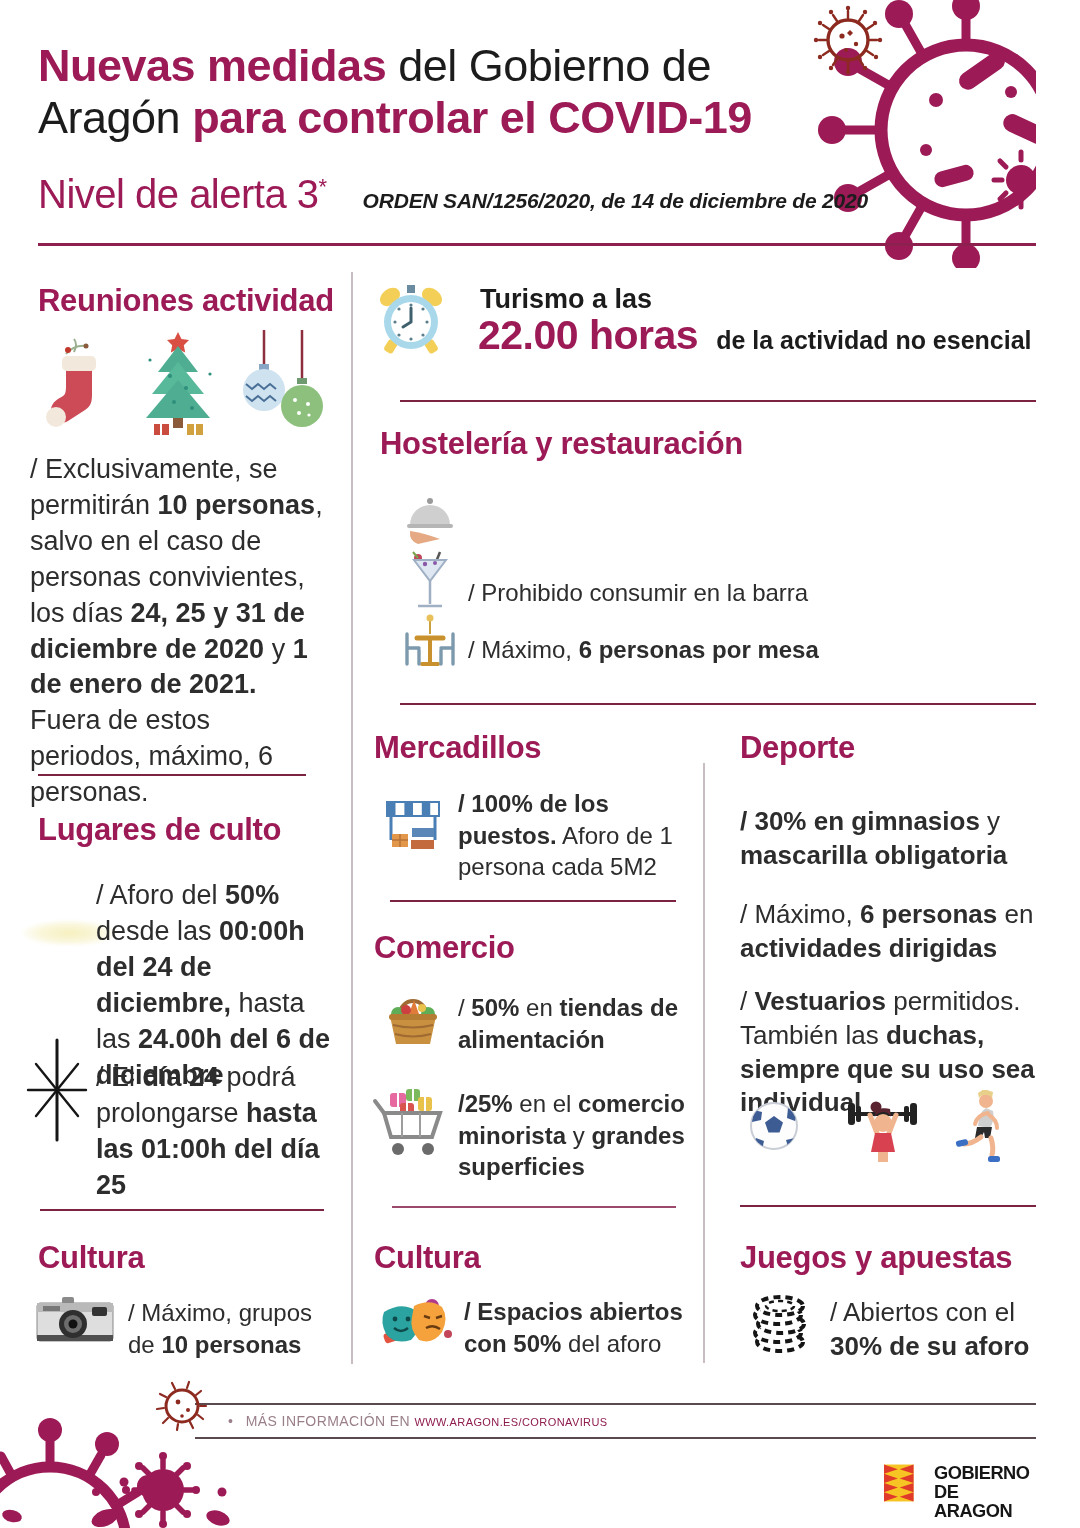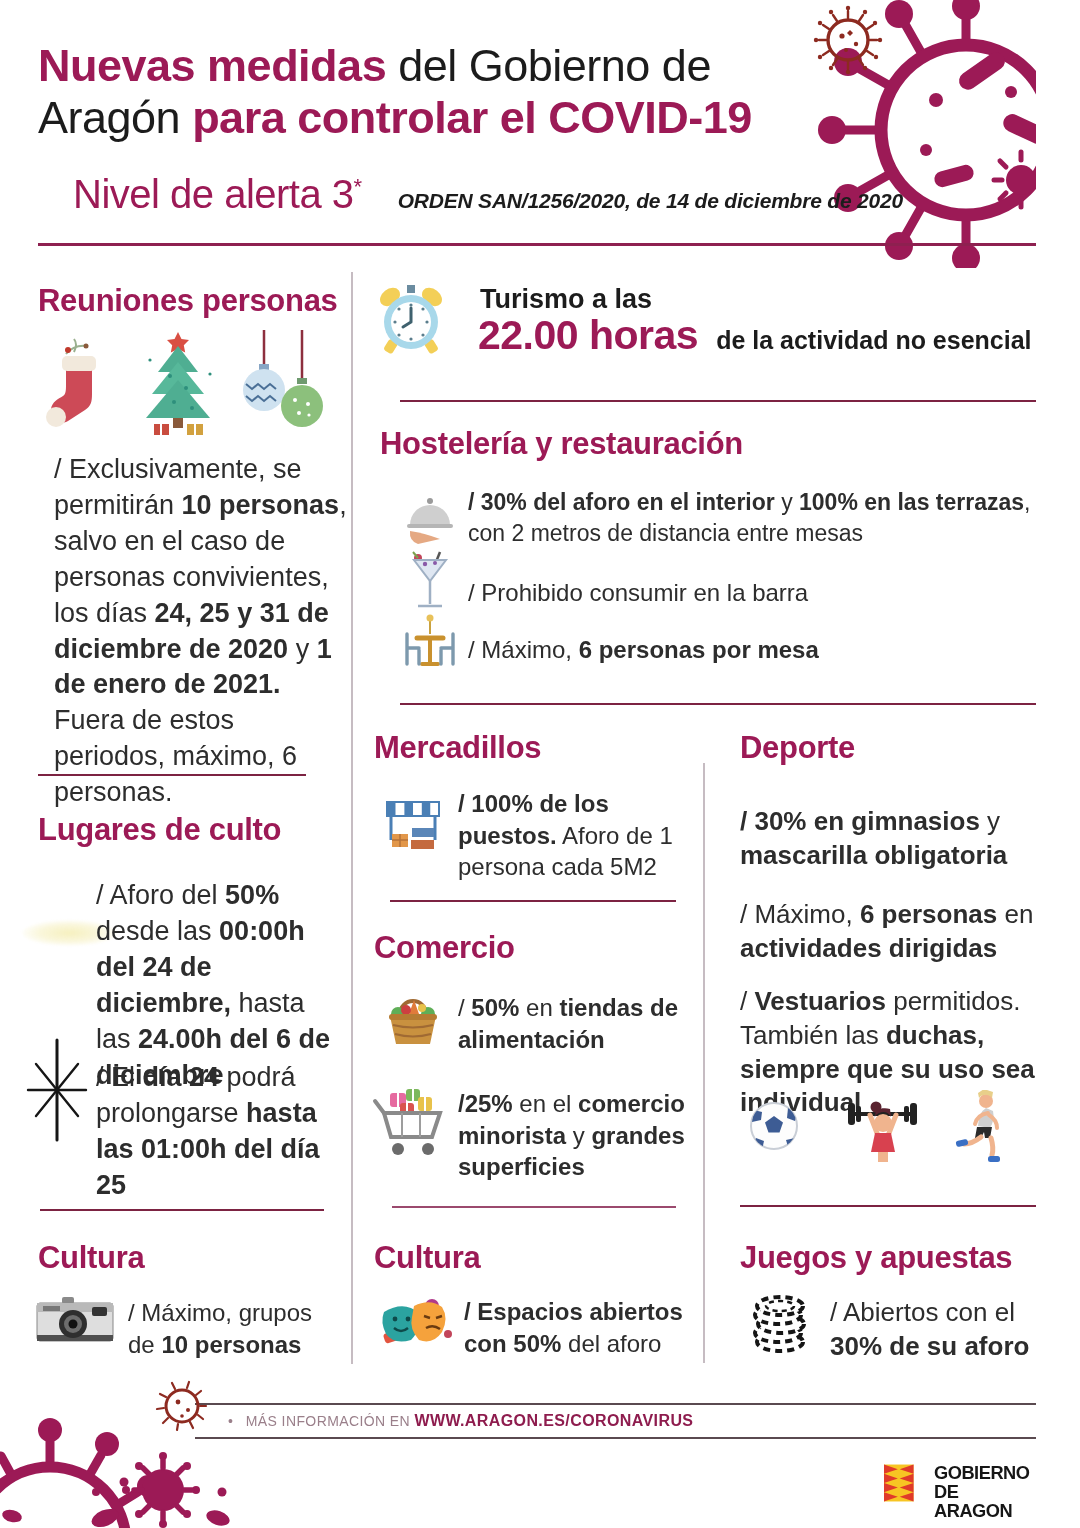--- a/index.html
+++ b/index.html
@@ -23,23 +23,23 @@
   .rule-thick{background:#8e2050;height:3px;}
   .vline{background:var(--line-gray);width:2px;}
   .txt27{font-size:27px;line-height:1.33;}
   .txt26{font-size:26px;line-height:1.3;}
   .txt24{font-size:24px;line-height:1.32;}
   .txt23{font-size:23px;line-height:1.35;}
   .cierre1{font-size:27px;font-weight:700;color:#1c1c1c;}
   .cierre-time{font-size:41px;font-weight:700;color:var(--maroon);letter-spacing:-0.5px;}
   .cierre-rest{font-size:25px;font-weight:700;color:#1c1c1c;}
   .foot-label{font-size:14px;letter-spacing:.4px;color:#9a7f8a;font-weight:500;}
-  .foot-url{font-size:16px;letter-spacing:.4px;color:#8e1c4e;font-weight:700;}
+  .foot-url{font-size:11px;letter-spacing:.4px;color:#8e1c4e;font-weight:400;}
   .logo-txt{font-size:19px;font-weight:700;color:#161616;line-height:1.0;letter-spacing:-0.5px;transform:scaleX(.96);transform-origin:left;}
-  .baseline{display:flex;align-items:baseline;gap:18px;justify-content:center;}
+  .baseline{display:flex;align-items:baseline;gap:18px;}
   .candle{width:95px;height:26px;border-radius:50%;
           background:radial-gradient(ellipse at center,#f6f0bf 0%,rgba(246,240,191,.55) 45%,rgba(255,255,255,0) 75%);
           filter:blur(1px);}
 </style>
 </head>
 <body>
 
 <div id="poster">
 
   <svg class="abs" style="right:0;top:0;width:230px;height:268px" viewBox="0 0 230 268">
@@ -122,21 +122,21 @@
   <div class="abs baseline" style="left:38px;top:172px;width:900px">
     <div class="nivel"><span>Nivel de alerta 3</span><sup style="font-size:22px">*</sup></div>
     <div class="orden" style="margin-left:18px">ORDEN SAN/1256/2020, de 14 de diciembre de 2020</div>
   </div>
 
   <div class="abs rule-thick" style="left:38px;top:243px;width:1000px"></div>
 
   <div class="abs vline" style="left:351px;top:272px;height:1092px"></div>
   <div class="abs vline" style="left:703px;top:763px;height:600px"></div>
 
-  <div class="abs h-sec" style="left:38px;top:283px">Reuniones personas</div>
+  <div class="abs h-sec" style="left:38px;top:283px">Reuniones actividad</div>
 
   <svg class="abs" style="left:42px;top:336px;width:72px;height:96px" viewBox="0 0 72 96">
     <g stroke="#9ab08f" stroke-width="2" fill="none">
         <path d="M24 18 q8 -10 22 -8 M32 16 q4 -8 0 -13"></path>
       </g>
     <circle cx="26" cy="14" r="3" fill="#c0392b"></circle>
       <circle cx="44" cy="10" r="2.5" fill="#8a5a3b"></circle>
     <path d="M24 34 h26 v24 c0 8 -1 12 -7 16 l-17 11 c-8 5 -19 -2 -17 -12 c1 -7 7 -10 12 -13 c3 -2 3 -6 3 -12 z" fill="#cd4a57"></path>
     <circle cx="14" cy="81" r="10" fill="#f2e9dc"></circle>
     <rect x="20" y="20" width="34" height="15" rx="5" fill="#f2e9dc"></rect>
@@ -169,21 +169,21 @@
     <path d="M8 56 l6 5 6 -5 6 5 6 -5 6 5 M8 68 l6 5 6 -5 6 5 6 -5 6 5" stroke="#4a6f96" stroke-width="2" fill="none"></path>
     <circle cx="64" cy="78" r="21" fill="#8cc07c"></circle>
     <g fill="#ffffff">
         <circle cx="57" cy="72" r="2"></circle>
         <circle cx="70" cy="76" r="2"></circle>
         <circle cx="61" cy="85" r="2"></circle>
         <circle cx="71" cy="87" r="1.6"></circle>
       </g>
   </svg>
 
-  <div class="abs txt27" style="left:54px;top:452px;width:294px"><span>/ Exclusivamente, se permitirán </span><span class="b">10 personas</span><span>, salvo en el caso de personas convivientes, los días </span><span class="b">24, 25 y 31 de diciembre de 2020</span><span> y </span><span class="b">1 de enero de 2021.</span><span> Fuera de estos periodos, máximo, 6 personas.</span></div>
+  <div class="abs txt27" style="left:30px;top:452px;width:294px"><span>/ Exclusivamente, se permitirán </span><span class="b">10 personas</span><span>, salvo en el caso de personas convivientes, los días </span><span class="b">24, 25 y 31 de diciembre de 2020</span><span> y </span><span class="b">1 de enero de 2021.</span><span> Fuera de estos periodos, máximo, 6 personas.</span></div>
 
   <div class="abs rule" style="left:38px;top:774px;width:268px"></div>
 
   <div class="abs h-sec" style="left:38px;top:812px">Lugares de culto</div>
 
   <div class="abs candle" style="left:22px;top:920px"></div>
   <div class="abs txt27" style="left:96px;top:878px;width:248px"><span>/ Aforo del </span><span class="b">50%</span><span>  desde las </span><span class="b">00:00h del 24 de diciembre,</span><span> hasta las </span><span class="b">24.00h del 6 de diciembre</span></div>
 
   <svg class="abs" style="left:20px;top:1038px;width:74px;height:104px" viewBox="0 0 74 104">
     <g stroke="#161616" stroke-linecap="round" fill="none">
@@ -242,21 +242,20 @@
   <div class="abs rule" style="left:400px;top:400px;width:640px"></div>
 
   <div class="abs h-sec" style="left:380px;top:426px">Hostelería y restauración</div>
 
   <svg class="abs" style="left:404px;top:492px;width:52px;height:52px" viewBox="0 0 52 52">
     <circle cx="26" cy="9" r="3" fill="#9a9a9a"></circle>
     <path d="M6 33 a20 20 0 0 1 40 0 z" fill="#cfcfcf"></path>
     <rect x="3" y="32" width="46" height="4" rx="2" fill="#b5b5b5"></rect>
     <path d="M6 39 q14 2 30 8 l-22 5 q-9 -3 -8 -13z" fill="#e5a983"></path>
   </svg>
-  <div class="abs txt23" style="left:468px;top:487px;width:585px"><span class="b">/ 30% del aforo en el interior</span><span> y </span><span class="b">100% en las terrazas</span><span>, con 2 metros de distancia entre mesas</span></div>
 
   <svg class="abs" style="left:410px;top:550px;width:40px;height:64px" viewBox="0 0 40 64">
     <circle cx="8" cy="8" r="4" fill="#c2455a"></circle>
       <path d="M8 8 l-5 -6" stroke="#7ba34e" stroke-width="2"></path>
     <path d="M30 2 L22 22" stroke="#555" stroke-width="2.5"></path>
     <path d="M4 10 H36 L20 31z" fill="#dfe7f2" stroke="#9fb0c4" stroke-width="2"></path>
     <circle cx="15" cy="14" r="2.2" fill="#8a5aa8"></circle>
       <circle cx="25" cy="13" r="2" fill="#8a5aa8"></circle>
     <path d="M20 31 V54 M8 56 H32" stroke="#9fb0c4" stroke-width="2.5"></path>
   </svg>

